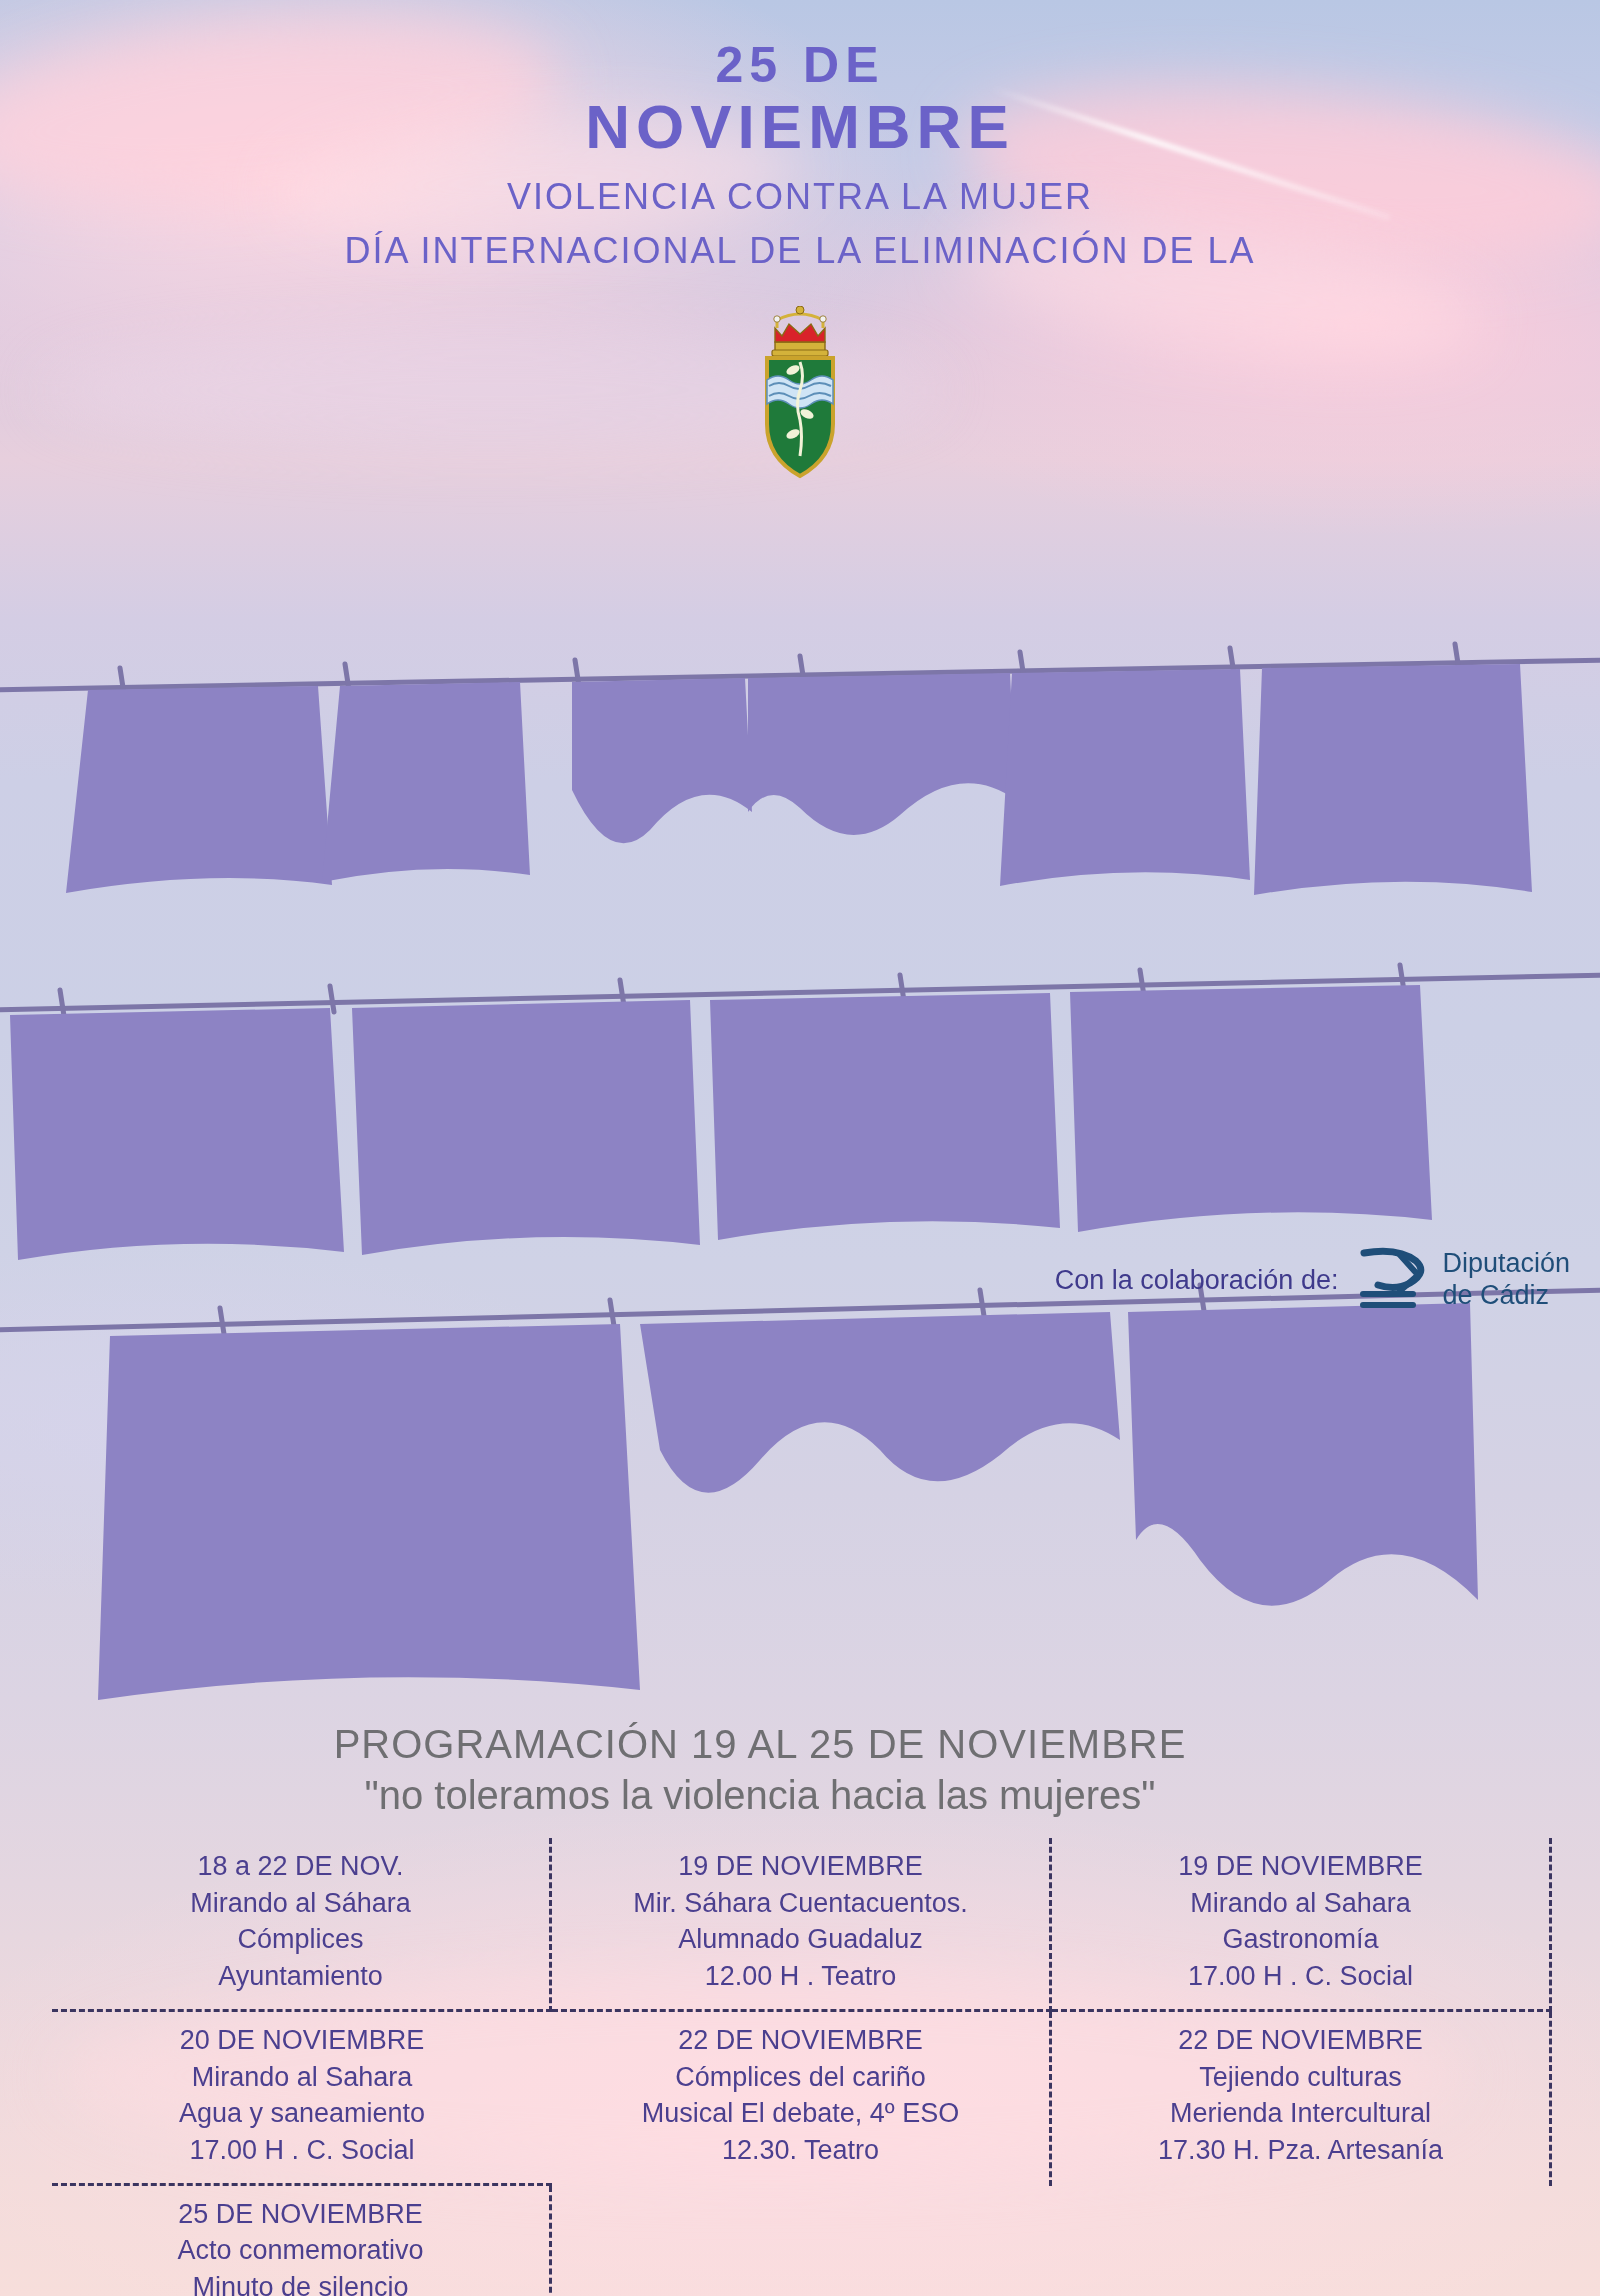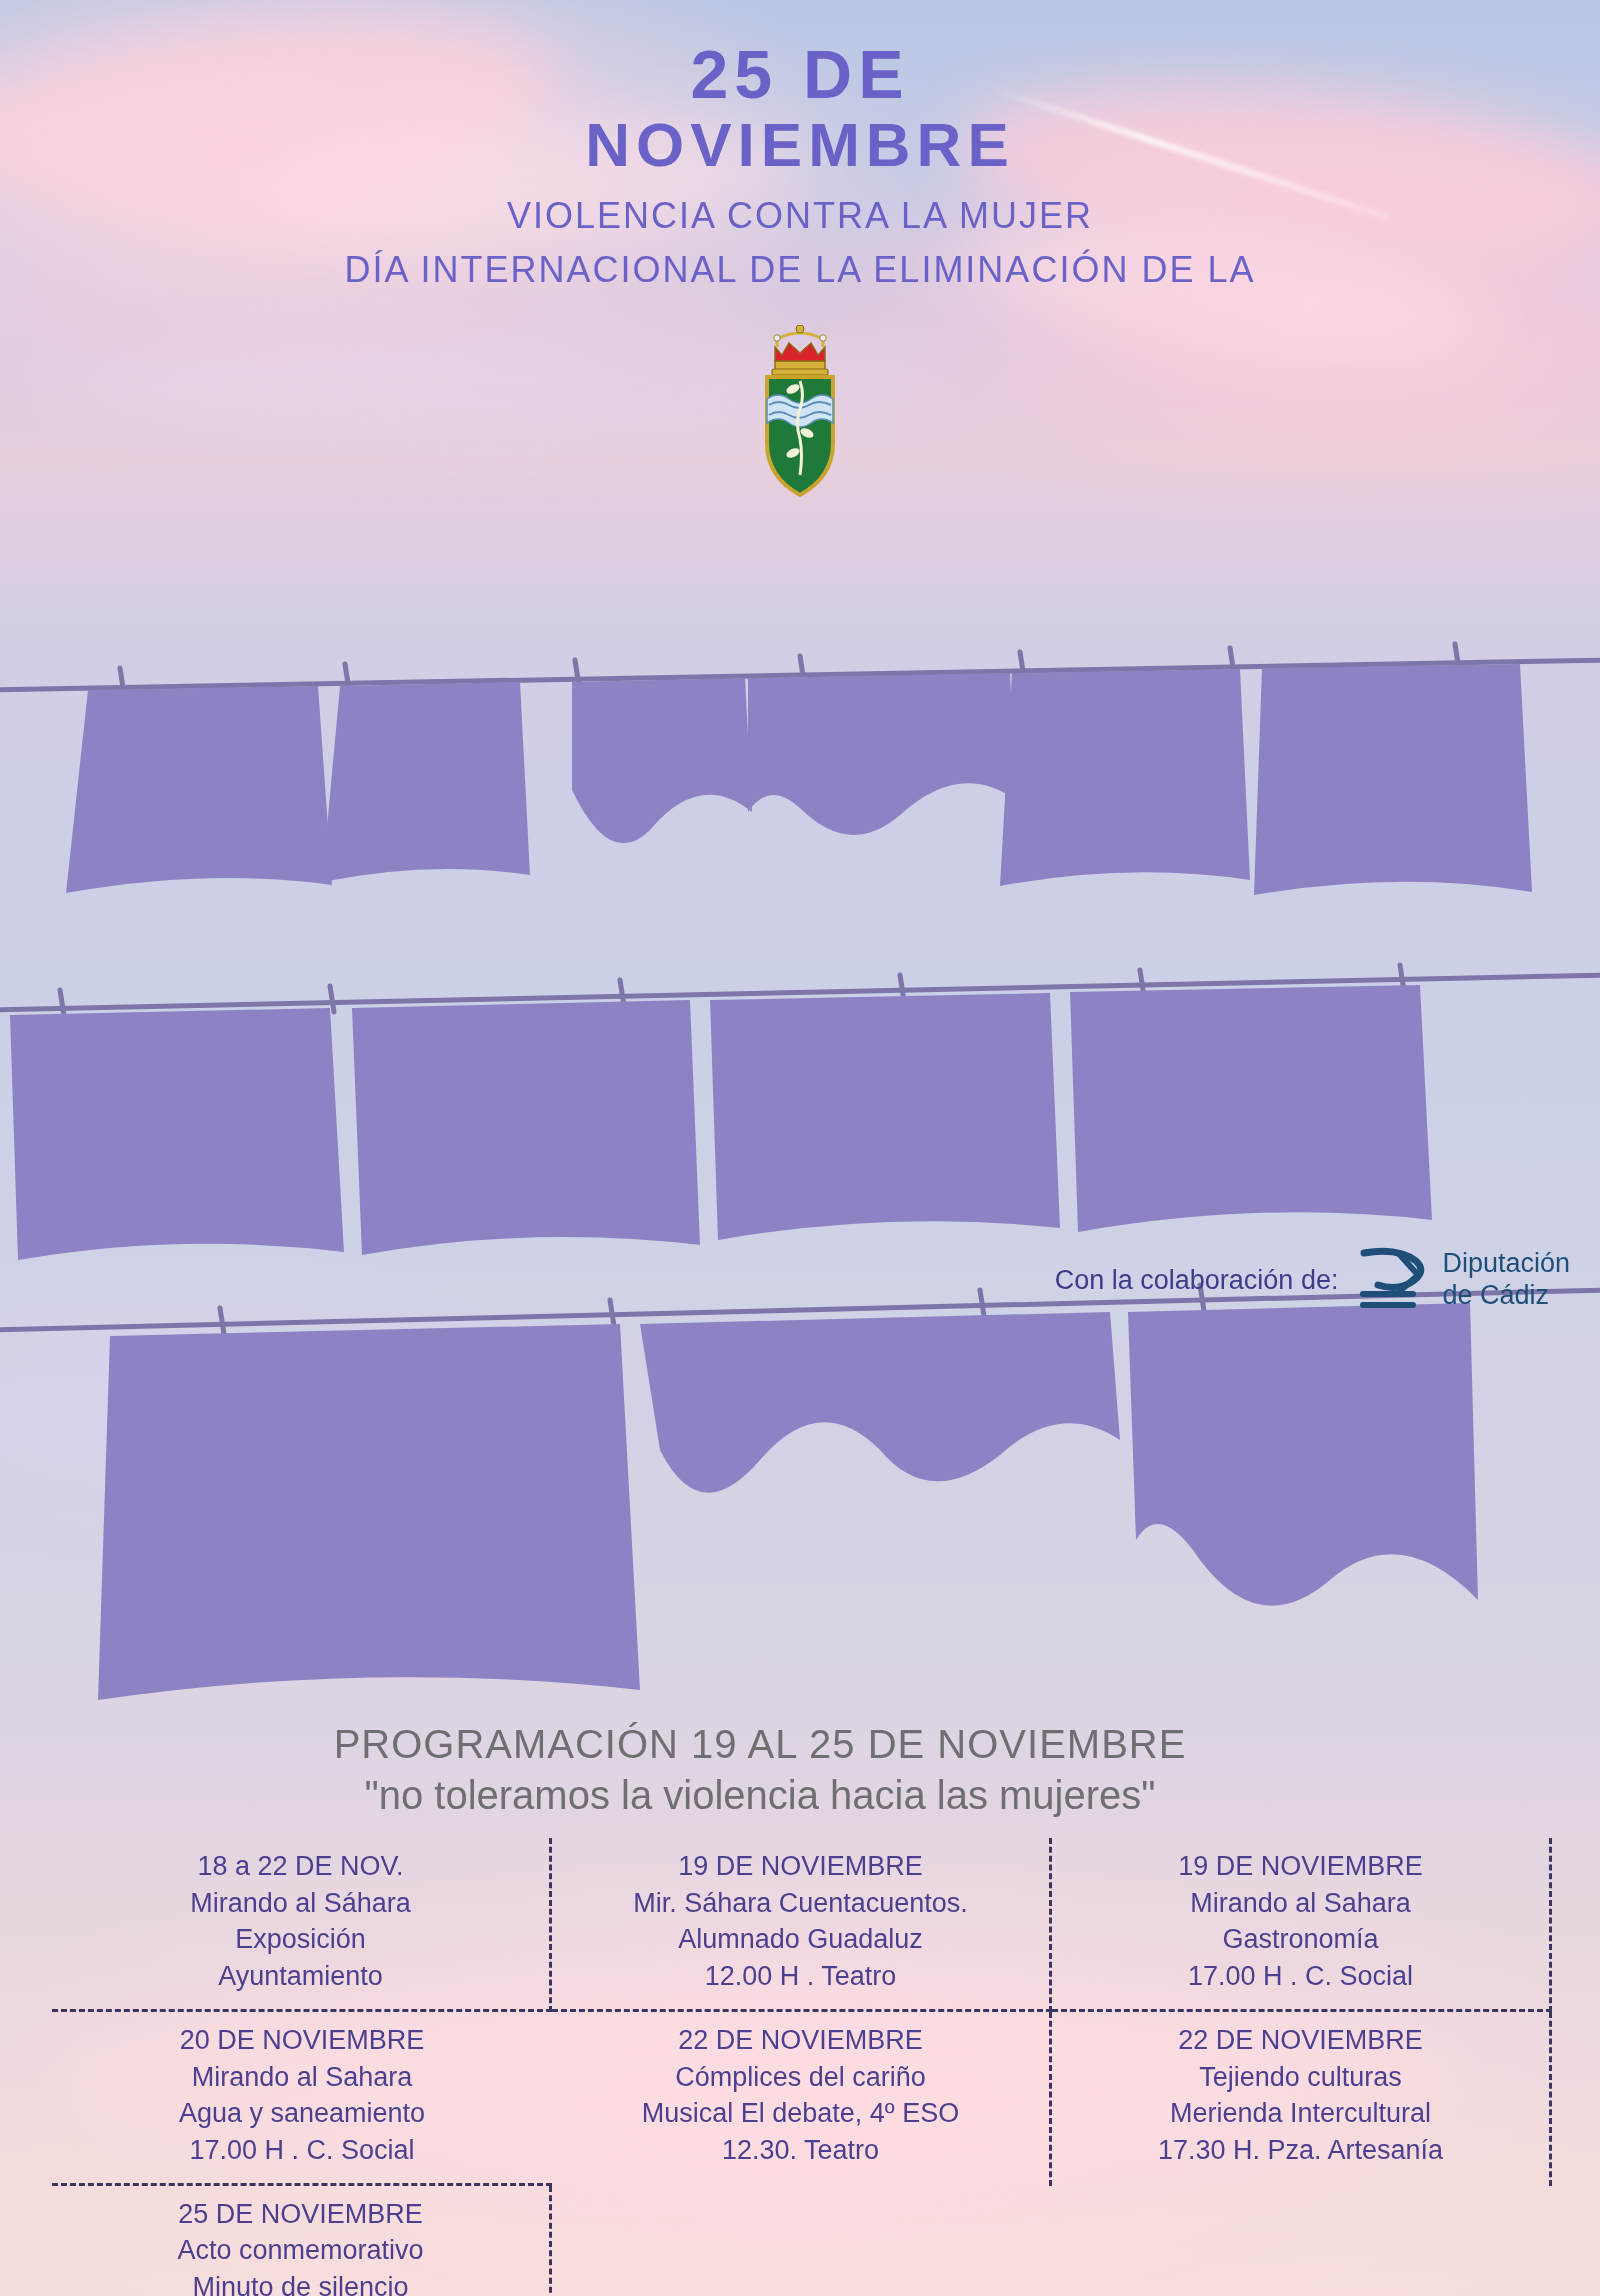--- a/index.html
+++ b/index.html
@@ -72,21 +72,21 @@
     text-align: center;
     padding-top: 40px;
   }
   .title-main {
     color: #6b62c8;
     font-weight: bold;
     letter-spacing: 3px;
     line-height: 1.02;
   }
   .title-line1 {
-    font-size: 68px;
+    font-size: 50px;
     letter-spacing: 6px;
   }
   .title-line2 {
     font-size: 62px;
     letter-spacing: 6px;
     margin-top: 4px;
   }
   .title-sub {
     color: #6b62c8;
     font-size: 36px;
@@ -327,21 +327,21 @@
   <div class="program">
     <div class="program-title">PROGRAMACIÓN  19 AL 25 DE NOVIEMBRE</div>
     <div class="program-slogan">"no toleramos la violencia hacia las mujeres"</div>
   </div>
 
   <div class="grid">
 
     <div class="cell">
       <div class="ev-date">18 a 22 DE NOV.</div>
       <div class="ev-line">Mirando al Sáhara</div>
-      <div class="ev-line">Exposición</div>
+      <div class="ev-line">Cómplices</div>
       <div class="ev-line">Ayuntamiento</div>
     </div>
 
     <div class="cell">
       <div class="ev-date">19 DE NOVIEMBRE</div>
       <div class="ev-line">Mir. Sáhara Cuentacuentos.</div>
       <div class="ev-line">Alumnado Guadaluz</div>
       <div class="ev-line">12.00 H . Teatro</div>
     </div>
 

